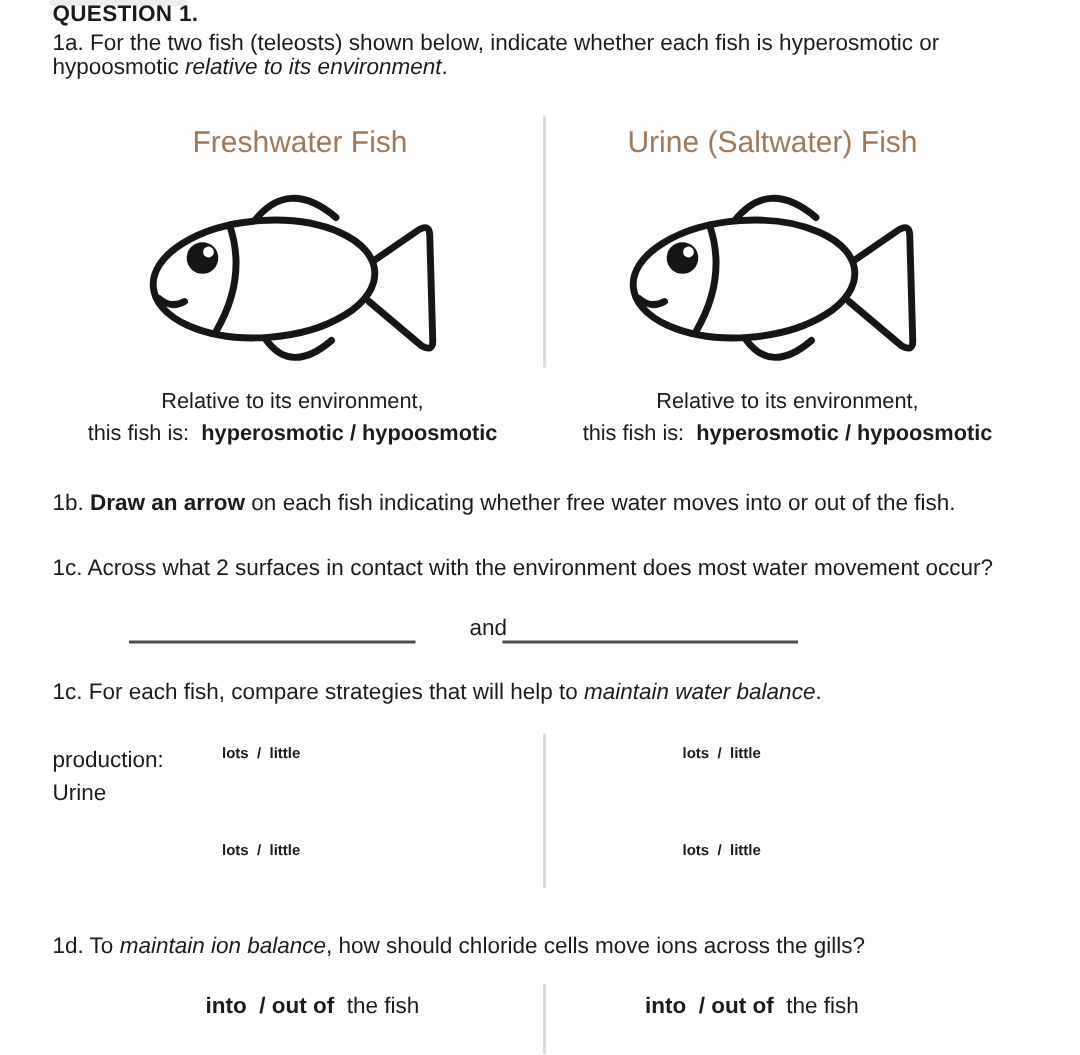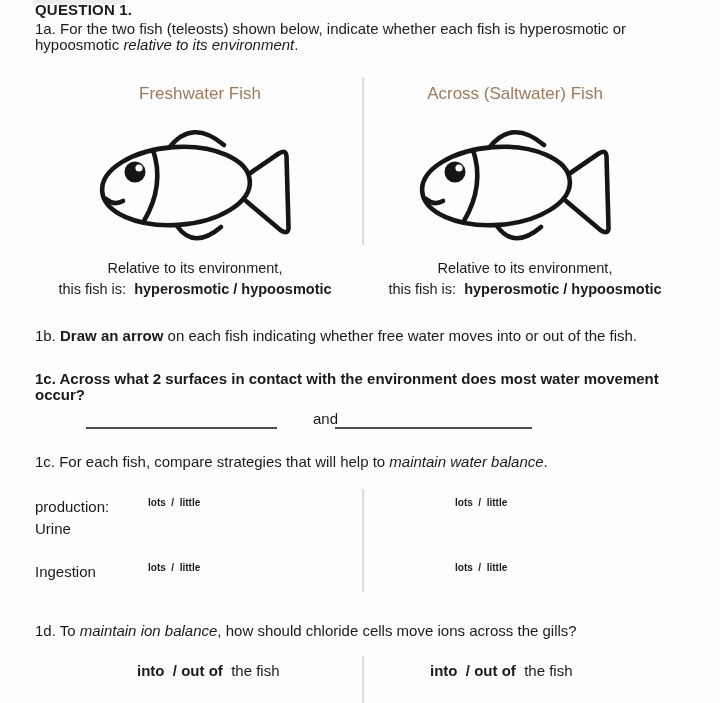--- a/index.html
+++ b/index.html
@@ -8,42 +8,42 @@
     background:#fdfdfd;color:#1b1b1b;
     font-family:"Liberation Sans","DejaVu Sans",sans-serif;
     font-size:15px;
   }
   .abs{position:absolute;}
   [data-bind]{white-space:pre-wrap;}
   .b{font-weight:700;}
   .i{font-style:italic;}
   .para{line-height:16px;width:660px;}
   .title{font-weight:700;font-size:15px;letter-spacing:.2px;}
-  .col-header{font-size:17px;color:#9c7a5e;text-align:center;}
+  .col-header{font-size:20px;color:#9c7a5e;text-align:center;}
   .divider{width:2px;background:#dcdcdc;}
   .caption{width:320px;text-align:center;font-size:14.5px;line-height:21px;}
   .blank{border-bottom:2px solid #4d4d4d;height:18px;}
   .opt{font-weight:700;font-size:10px;}
   .label2{line-height:22px;}
   .fish-svg{display:block;}
   .artifact{background:#e9e9e9;border-radius:3px;opacity:.8;}
 </style>
 </head>
 <body>
 
 <div class="abs artifact" style="left:33px;top:0;width:92px;height:4px;"></div>
 
 <div class="abs title" style="left:35px;top:1px;" data-bind="title">QUESTION 1.</div>
 
 <div class="abs para" style="left:35px;top:21px;">
   <span data-bind="q1a.text">1a. For the two fish (teleosts) shown below, indicate whether each fish is hyperosmotic or hypoosmotic </span><span class="i" data-bind="q1a.italic">relative to its environment</span><span data-bind="q1a.end">.</span>
 </div>
 
 <div class="abs col-header" style="left:75px;top:84px;width:250px;" data-bind="columns.freshwater.header">Freshwater Fish</div>
-<div class="abs col-header" style="left:380px;top:84px;width:270px;" data-bind="columns.marine.header">Across (Saltwater) Fish</div>
+<div class="abs col-header" style="left:380px;top:84px;width:270px;" data-bind="columns.marine.header">Urine (Saltwater) Fish</div>
 
 <div class="abs divider" style="left:362px;top:77px;height:168px;"></div>
 
 <div class="abs" style="left:90px;top:115px;width:210px;height:140px;">
   <svg class="fish-svg" width="210" height="140" viewBox="0 0 210 140">
     <g fill="none" stroke="#161616" stroke-width="4.6" stroke-linecap="round" stroke-linejoin="round">
       <path d="M79,33 Q102,3 134,30"></path>
       <path d="M87,111 Q104,135 131,112"></path>
       <path d="M156,61 L188,39 Q196,33.5 196.5,41.5 L198.5,112 Q198.8,120 191,115.5 L156,86"></path>
       <ellipse cx="86" cy="71" rx="74" ry="39" transform="rotate(-4 86 71)" fill="#fdfdfd"></ellipse>
@@ -76,41 +76,40 @@
 </div>
 <div class="abs caption" style="left:365px;top:258px;">
   <div data-bind="columns.marine.caption_line1">Relative to its environment,</div>
   <div><span data-bind="columns.marine.caption_line2_label">this fish is:  </span><span class="b" data-bind="columns.marine.caption_line2_options">hyperosmotic / hypoosmotic</span></div>
 </div>
 
 <div class="abs para" style="left:35px;top:328px;">
   <span data-bind="q1b.prefix">1b. </span><span class="b" data-bind="q1b.bold">Draw an arrow</span><span data-bind="q1b.rest"> on each fish indicating whether free water moves into or out of the fish.</span>
 </div>
 
-<div class="abs para" style="left:35px;top:371px;font-weight:bold;" data-bind="q1c_surfaces.text">1c. Across what 2 surfaces in contact with the environment does most water movement occur?</div>
+<div class="abs para" style="left:35px;top:371px;" data-bind="q1c_surfaces.text">1c. Across what 2 surfaces in contact with the environment does most water movement occur?</div>
 
 <div class="abs blank" style="left:86px;top:409px;width:191px;"></div>
 <div class="abs" style="left:283px;top:410px;width:55px;text-align:right;" data-bind="q1c_surfaces.and_label">and</div>
 <div class="abs blank" style="left:335px;top:409px;width:197px;"></div>
 
 <div class="abs para" style="left:35px;top:454px;">
   <span data-bind="q1c_strategies.prefix">1c. For each fish, compare strategies that will help to </span><span class="i" data-bind="q1c_strategies.italic">maintain water balance</span><span data-bind="q1c_strategies.end">.</span>
 </div>
 
 <div class="abs divider" style="left:362px;top:489px;height:103px;"></div>
 
 <div class="abs label2" style="left:35px;top:496px;width:110px;">
   <div data-bind="q1c_strategies.rows.0.label_line2">production:</div>
   <div data-bind="q1c_strategies.rows.0.label_line1">Urine</div>
 </div>
 <div class="abs opt" style="left:148px;top:497px;" data-bind="q1c_strategies.rows.0.left_options">lots  /  little</div>
 <div class="abs opt" style="left:455px;top:497px;" data-bind="q1c_strategies.rows.0.right_options">lots  /  little</div>
 
 <div class="abs label2" style="left:35px;top:561px;width:110px;">
-  <div data-bind="q1c_strategies.rows.1.label_line1">Ingestion</div>
 </div>
 <div class="abs opt" style="left:148px;top:562px;" data-bind="q1c_strategies.rows.1.left_options">lots  /  little</div>
 <div class="abs opt" style="left:455px;top:562px;" data-bind="q1c_strategies.rows.1.right_options">lots  /  little</div>
 
 <div class="abs para" style="left:35px;top:623px;">
   <span data-bind="q1d.prefix">1d. To </span><span class="i" data-bind="q1d.italic">maintain ion balance</span><span data-bind="q1d.rest">, how should chloride cells move ions across the gills?</span>
 </div>
 
 <div class="abs divider" style="left:362px;top:656px;height:47px;"></div>
 

